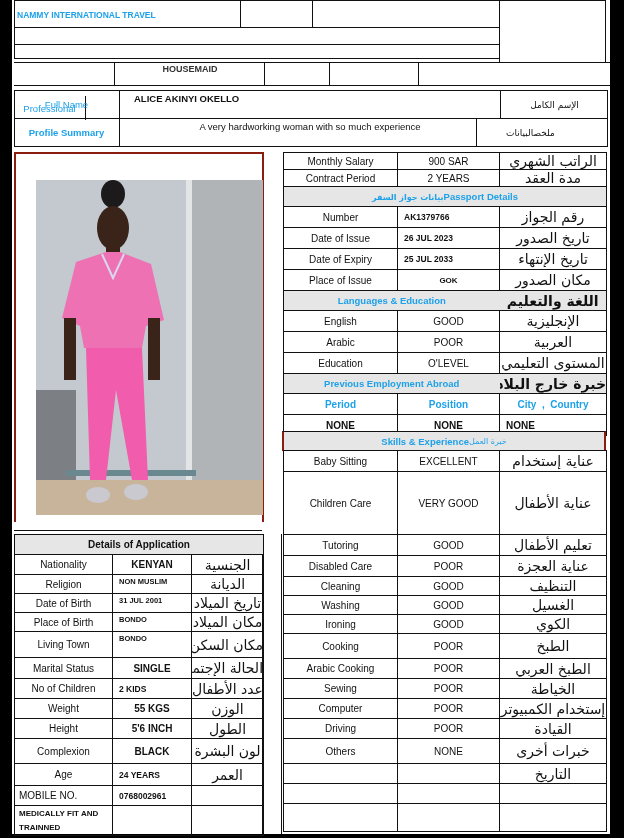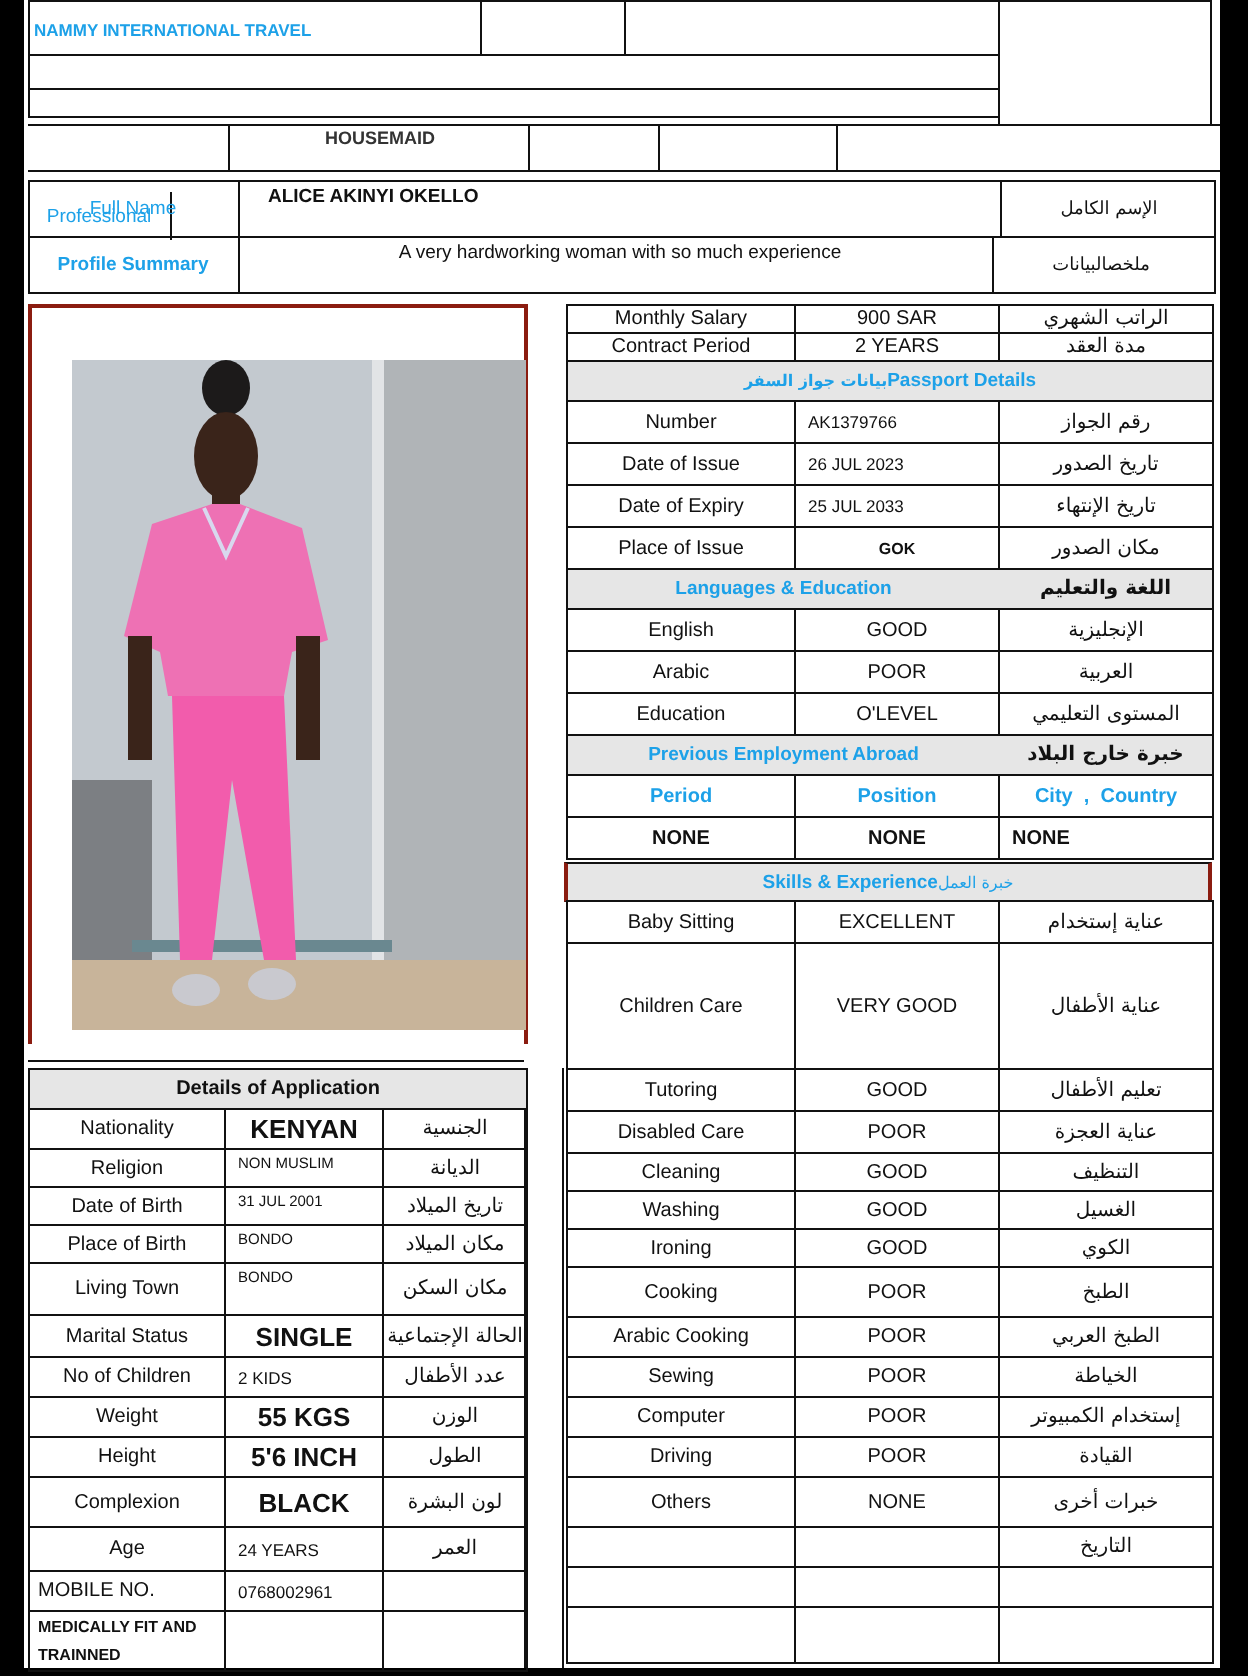--- a/index.html
+++ b/index.html
@@ -7,24 +7,24 @@
   .page{position:absolute;left:12px;top:0;width:598px;height:834px;background:#fff;}
   .abs{position:absolute;box-sizing:border-box;}
   .bd{border:1px solid #111;}
   .blue{color:#1da1e8;}
   .lbl{font-size:10px;text-align:center;display:flex;align-items:center;justify-content:center;}
   .bold{font-weight:bold;}
   .ar{direction:rtl;font-family:"DejaVu Sans",sans-serif;font-size:9px;}
   .grey{background:#e6e6e6;}
   table{border-collapse:collapse;position:absolute;table-layout:fixed;}
   td{border:1px solid #111;font-size:10px;text-align:center;padding:0;overflow:hidden;white-space:nowrap;}
-  td.ar{font-size:10px;}
+  td.ar{font-size:14px;}
   td.hdr{background:#e6e6e6;}
-  .v{font-weight:bold;font-size:13px;}
-  .vl{font-weight:normal;font-size:8.5px;text-align:left;padding-left:6px;vertical-align:top;padding-top:2px;}
+  .v{font-weight:bold;font-size:10px;}
+  .vl{font-weight:bold;font-size:8.5px;text-align:left;padding-left:6px;vertical-align:top;padding-top:2px;}
   .photo-frame{position:absolute;left:2px;top:152px;width:250px;height:370px;border:2px solid #8b1c10;border-bottom:none;box-sizing:border-box;}
   .photo{position:absolute;left:24px;top:180px;width:227px;height:335px;overflow:hidden;background:#b9c0c6;}
 </style>
 </head>
 <body>
 
 <div class="page">
 
   <div class="abs bd" style="left:2px;top:0;width:227px;height:28px;">
     <span class="blue bold" style="position:absolute;left:2px;top:9px;font-size:8.5px;">NAMMY INTERNATIONAL TRAVEL</span>
@@ -43,21 +43,21 @@
   <div class="abs" style="left:317px;top:62px;width:90px;height:24px;border-right:1px solid #111;"></div>
 
   <div class="abs bd" style="left:2px;top:90px;width:594px;height:29px;"></div>
   <div class="abs lbl blue" style="left:2px;top:90px;width:106px;height:29px;border-right:1px solid #111;font-size:9.5px;">Full Name</div>
   <div class="abs bold" style="left:122px;top:93px;font-size:9.5px;">ALICE AKINYI OKELLO</div>
   <div class="abs lbl ar" style="left:488px;top:90px;width:108px;height:29px;border-left:1px solid #111;">الإسم الكامل</div>
 
   <div class="abs bd" style="left:2px;top:118px;width:594px;height:29px;"></div>
   <div class="abs lbl blue bold" style="left:2px;top:118px;width:106px;height:29px;border-right:1px solid #111;font-size:9.5px;">Profile Summary</div>
   <div class="abs lbl" style="left:108px;top:118px;width:380px;height:17px;font-size:9.5px;">A very hardworking woman with so much experience</div>
-  <div class="abs lbl ar" style="left:484px;top:118px;width:108px;height:29px;border-left:1px solid #111;">ملخصالبيانات</div>
+  <div class="abs lbl ar" style="left:464px;top:118px;width:108px;height:29px;border-left:1px solid #111;">ملخصالبيانات</div>
 
   <div class="photo-frame"></div>
   <div class="photo">
     <svg width="227" height="335" viewBox="0 0 227 335">
       <rect x="0" y="0" width="227" height="335" fill="#c3c9cf"></rect>
       <rect x="150" y="0" width="77" height="335" fill="#b0b4b7"></rect>
       <rect x="150" y="0" width="6" height="335" fill="#e2e4e6"></rect>
       <rect x="0" y="210" width="40" height="125" fill="#7c7f83"></rect>
       <rect x="0" y="300" width="227" height="35" fill="#c8b49a"></rect>
       <rect x="30" y="290" width="130" height="6" fill="#6a8890"></rect>

